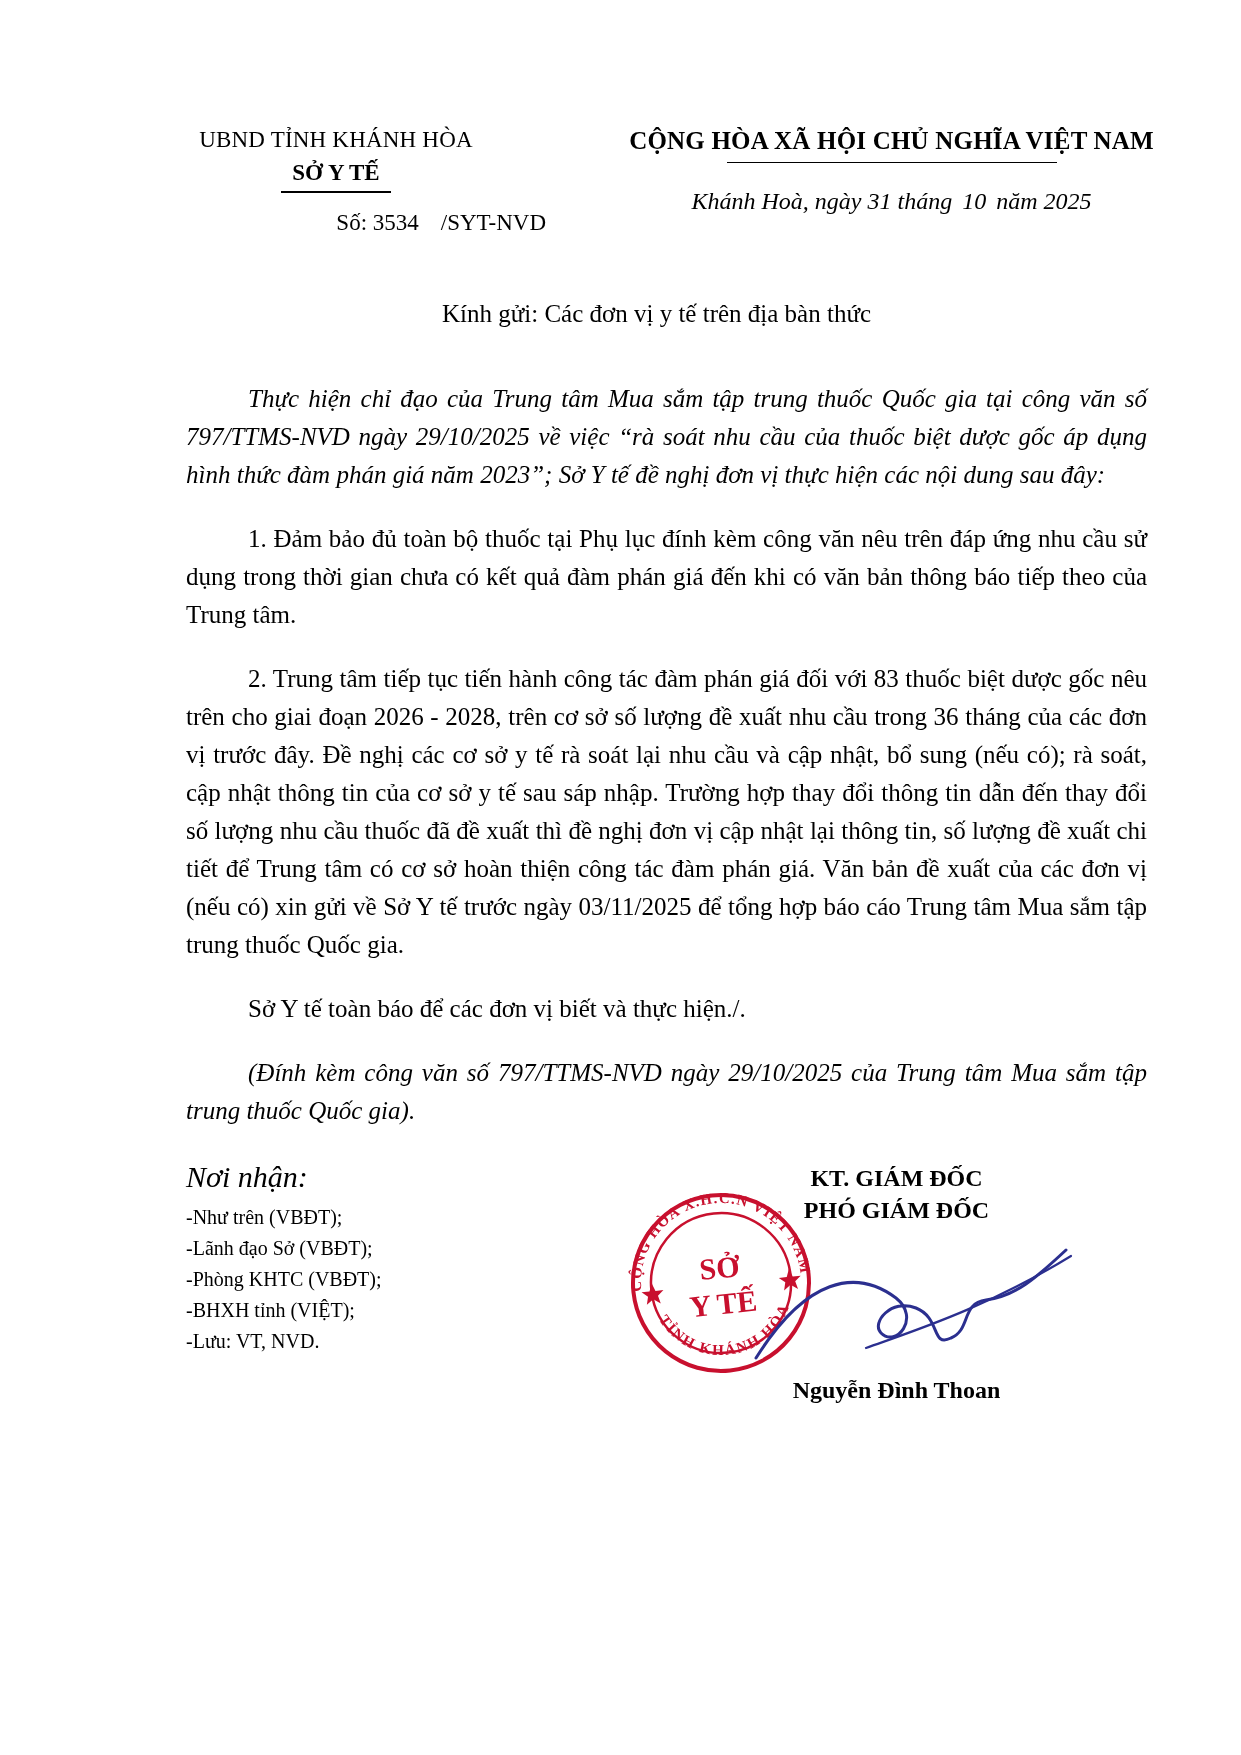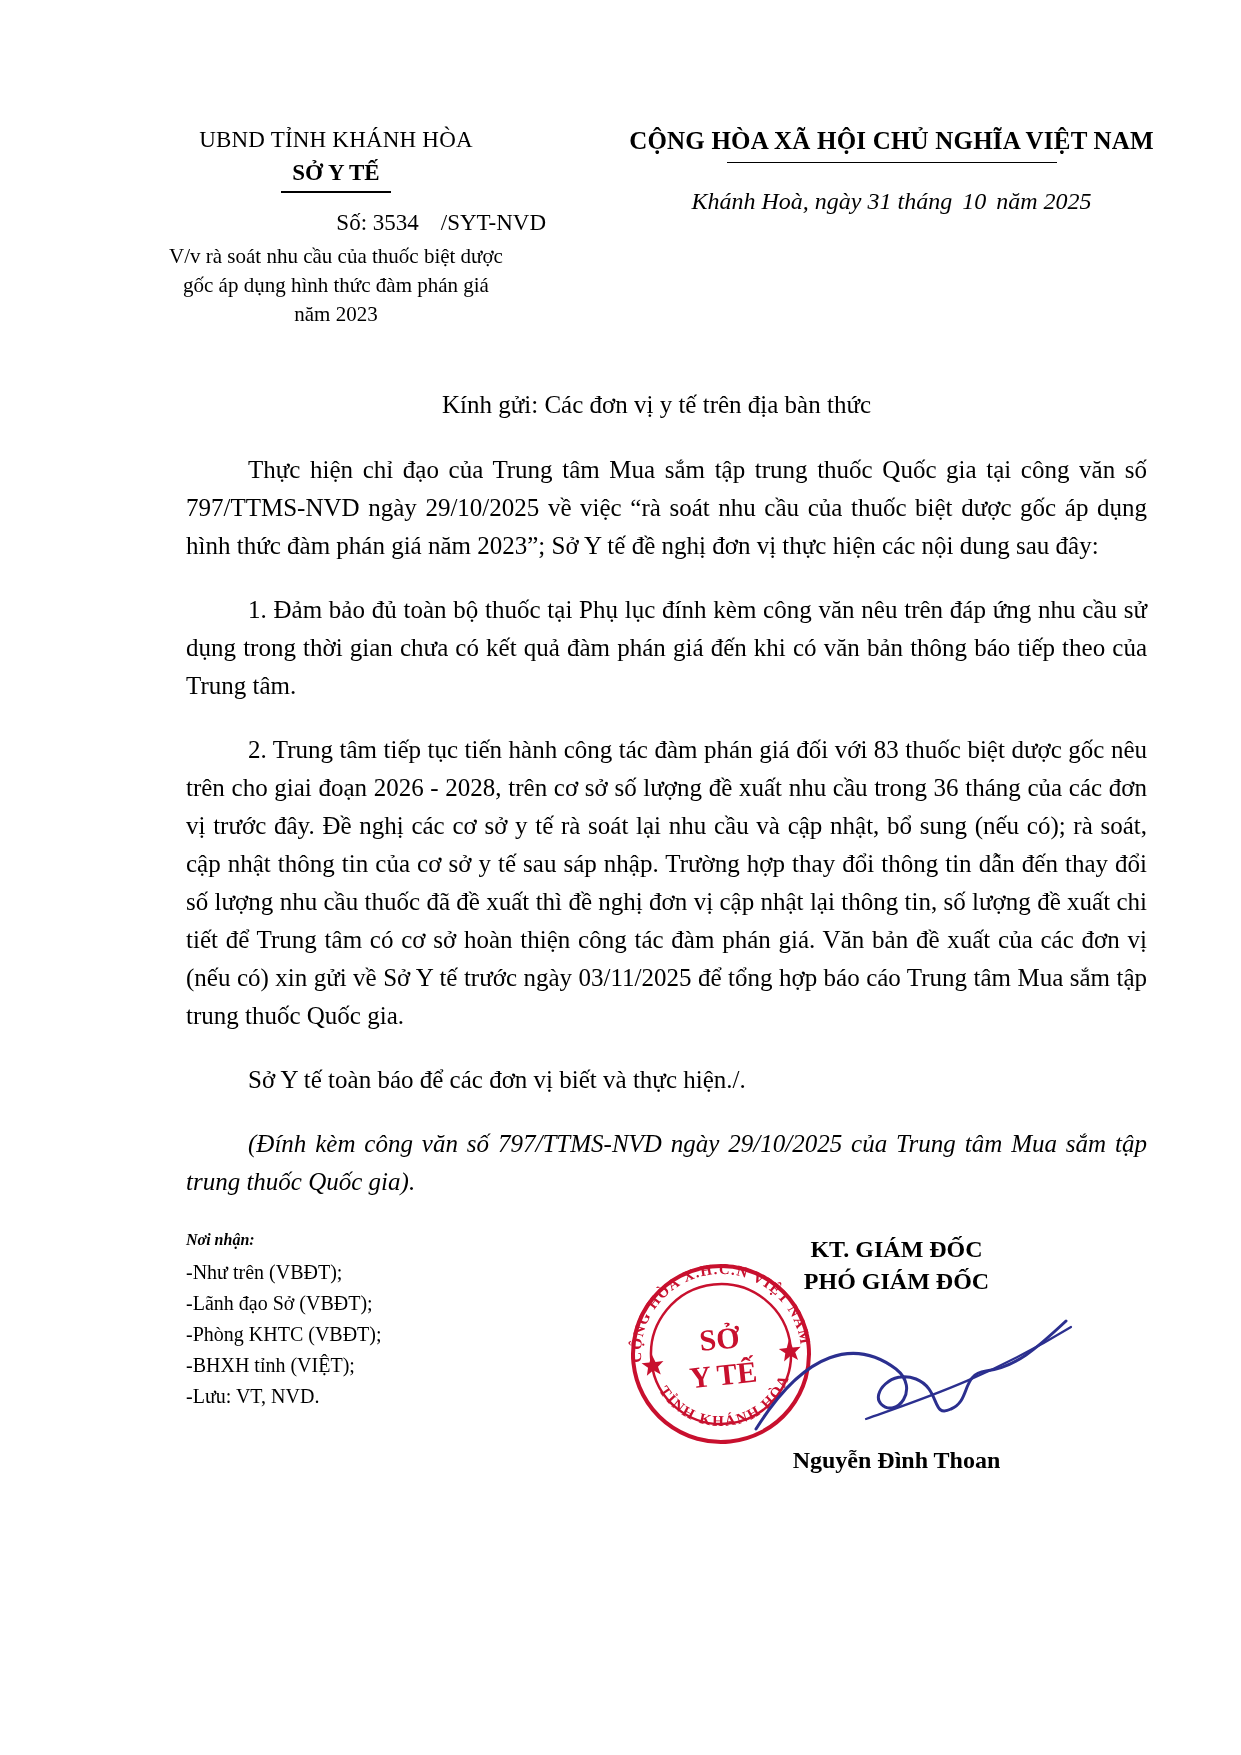--- a/index.html
+++ b/index.html
@@ -102,41 +102,41 @@
   .content {
     margin: 0 110px 0 170px;
     font-size: 25px;
     line-height: 1.52;
     text-align: justify;
   }
   .content p {
     margin: 26px 0 0 0;
     text-indent: 62px;
   }
-  .content p.first { margin-top: 32px; }
+  .content p.first { margin-top: 52px; font-style: italic; }
   .content p.note {
     font-style: italic;
     text-indent: 62px;
   }
 
   
   .footer {
     margin-top: 30px;
     position: relative;
     display: flex;
     flex-direction: row;
     align-items: flex-start;
   }
   .recipients {
     margin-left: 170px;
     width: 420px;
   }
   .recipients-title {
-    font-size: 16px;
-    font-weight: bold;
+    font-size: 30px;
+    font-weight: normal;
     font-style: italic;
   }
   .recipients-list {
     margin-top: 8px;
     font-size: 20px;
     line-height: 1.55;
   }
   .signature {
     flex: 1;
     text-align: center;
@@ -185,25 +185,20 @@
 <div class="page">
 
   <div class="header">
 
     <div class="header-left">
       <div class="org-name">UBND TỈNH KHÁNH HÒA</div>
       <div class="org-dept">SỞ Y TẾ</div>
       <div class="underline-short"></div>
       <div class="doc-number">
         <span>Số: 3534</span><span class="gap"></span><span>/SYT-NVD</span>
-      </div>
-      <div class="doc-subject">
-        <div>V/v rà soát nhu cầu của thuốc biệt dược</div>
-        <div>gốc áp dụng hình thức đàm phán giá</div>
-        <div>năm 2023</div>
       </div>
     </div>
 
     <div class="header-right">
       <div class="nation">CỘNG HÒA XÃ HỘI CHỦ NGHĨA VIỆT NAM</div>
       <div class="underline-mid"></div>
       <div class="place-date">
         <span>Khánh Hoà, ngày 31 tháng</span><span class="sp"></span><span>10</span><span class="sp"></span><span>năm 2025</span>
       </div>
     </div>

